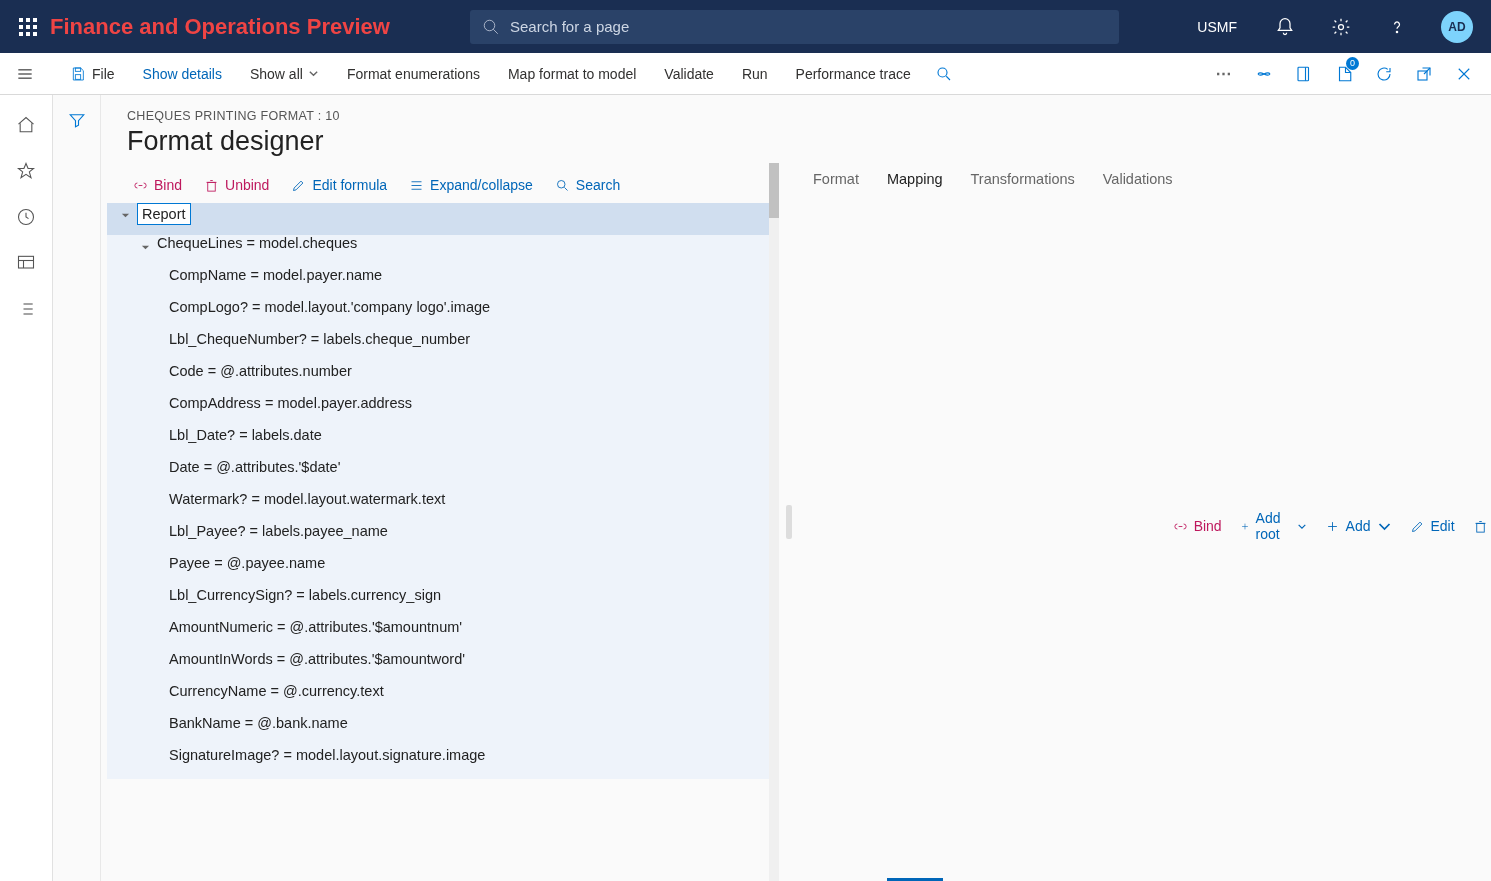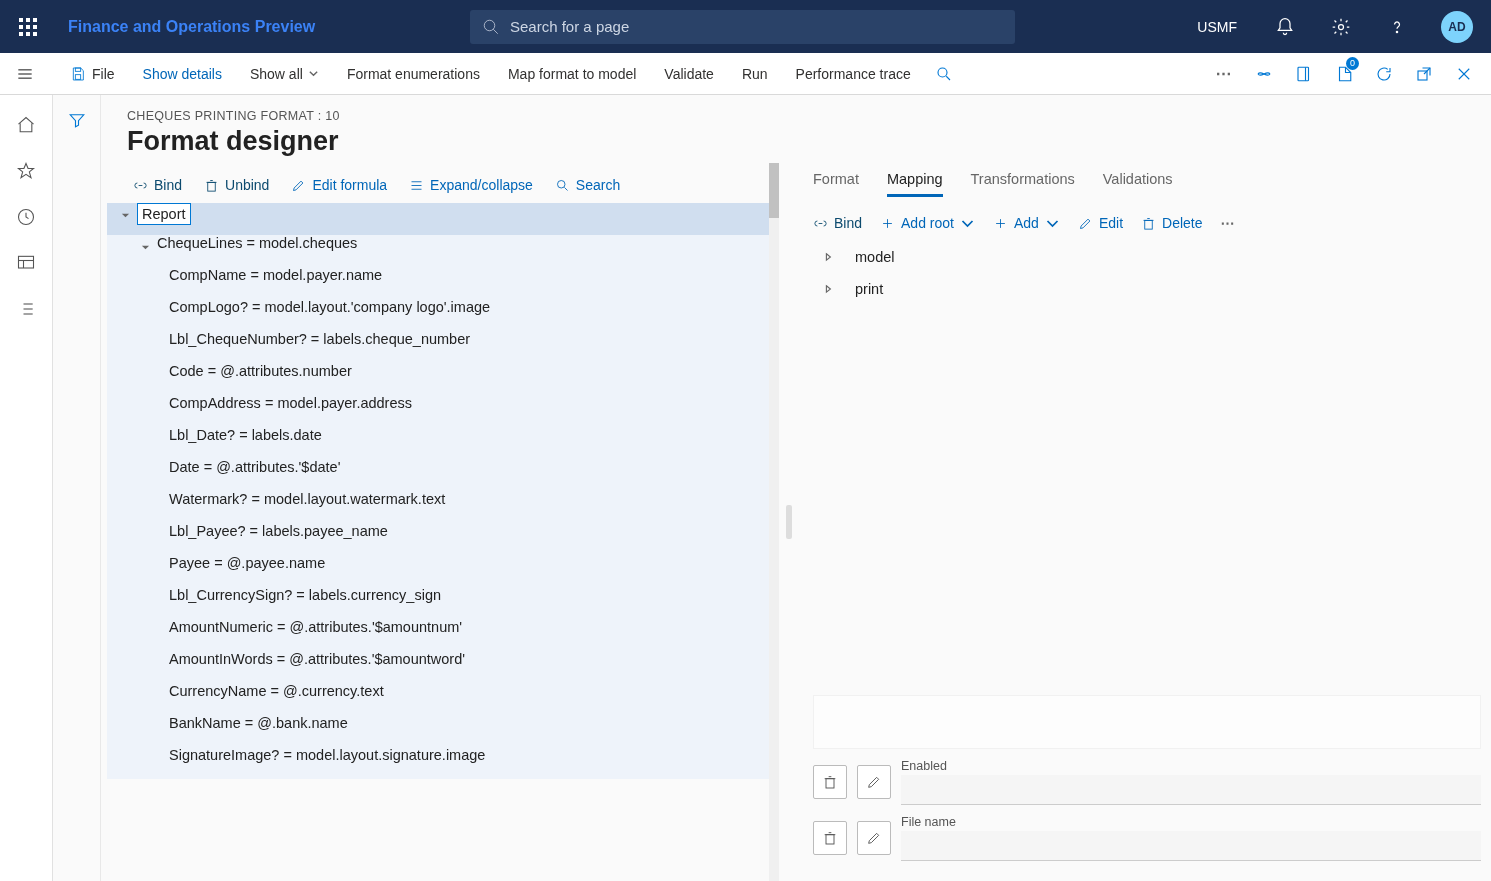--- a/index.html
+++ b/index.html
@@ -1,21 +1,21 @@
 <!DOCTYPE html>
 <html><head>
 <meta charset="utf-8">
 <style>
 *{box-sizing:border-box;margin:0;padding:0;font-family:"Segoe UI",Arial,sans-serif}
 html,body{width:1491px;height:881px;overflow:hidden;background:#fff}
 .top-bar{height:53px;background:#1a2e52;color:#fff;display:flex;align-items:center;padding:0 8px}
 .waffle{width:40px;height:53px;display:flex;align-items:center;justify-content:center;cursor:pointer}
 .waffle svg{width:18px;height:18px}
-.app-title{font-size:16px;font-weight:600;margin-left:20px;color:#3b82f6}
-.search-wrap{margin-left:auto;margin-right:auto;position:absolute;left:470px;width:545px}
+.app-title{font-size:22px;font-weight:600;margin-left:2px;color:#ef4444}
+.search-wrap{margin-left:auto;margin-right:auto;position:absolute;left:470px;width:649px}
 .search-box{width:100%;height:34px;background:#2a4268;border:none;border-radius:3px;display:flex;align-items:center;padding:0 12px}
 .search-box svg{width:18px;height:18px;stroke:#d0d7e5;fill:none}
 .search-box input{flex:1;background:transparent;border:none;outline:none;color:#d0d7e5;font-size:15px;margin-left:10px}
 .search-box input::placeholder{color:#cdd6e4}
 .top-right{margin-left:auto;display:flex;align-items:center;gap:12px}
 .company{font-size:14px;color:#fff;padding:0 14px}
 .top-ico{width:44px;height:53px;display:flex;align-items:center;justify-content:center;cursor:pointer;color:#fff}
 .top-ico svg{width:20px;height:20px;stroke:#fff;fill:none;stroke-width:1.5}
 .avatar{width:32px;height:32px;border-radius:50%;background:#7dd3fc;color:#1a2e52;display:flex;align-items:center;justify-content:center;font-size:12px;font-weight:600;margin:0 10px;cursor:pointer}
 .cmd-bar{height:42px;border-bottom:1px solid #d9d9d9;display:flex;align-items:center;padding:0 8px 0 56px;background:#fff;position:relative}
@@ -32,41 +32,41 @@
 .badge{position:absolute;top:4px;right:4px;background:#0078d4;color:#fff;font-size:9px;width:13px;height:13px;border-radius:50%;display:flex;align-items:center;justify-content:center}
 .body-wrap{display:flex;height:calc(881px - 95px)}
 .nav-rail{width:53px;border-right:1px solid #e1e1e1;display:flex;flex-direction:column;align-items:center;padding-top:18px;gap:22px;background:#fff}
 .nav-ico{width:24px;height:24px;display:flex;align-items:center;justify-content:center;cursor:pointer;color:#555}
 .nav-ico svg{width:20px;height:20px;stroke:#555;fill:none;stroke-width:1.3}
 .filter-col{width:48px;border-right:1px solid #e8e8e8;padding-top:16px;display:flex;justify-content:center;background:#fafafa}
 .filter-col svg{width:18px;height:18px;stroke:#0078d4;fill:none;stroke-width:1.5}
 .main{flex:1;display:flex;flex-direction:column;background:#fafafa;overflow:hidden}
 .header{padding:14px 26px 6px}
 .crumb{font-size:12.5px;color:#555;letter-spacing:.3px}
-.page-title{font-size:27px;font-weight:700;color:#222;margin-top:3px}
+.page-title{font-size:27px;font-weight:400;color:#222;margin-top:3px}
 .action-row{display:flex;align-items:center;gap:22px;padding:14px 10px 10px 26px}
 .act{display:flex;align-items:center;gap:6px;font-size:14px;cursor:pointer}
-.act.disabled{color:#0c4a6e;cursor:default}
+.act.disabled{color:#be185d;cursor:default}
 .act.blue{color:#0066b8}
 .act svg{width:15px;height:15px;stroke:currentColor;fill:none;stroke-width:1.4}
 .split{display:flex;flex:1;overflow:hidden;position:relative}
 .left-pane{width:678px;overflow:hidden;position:relative;padding-left:6px}
 .tree{font-size:14.5px;color:#222;overflow-y:auto;height:100%}
 .node{display:flex;align-items:flex-start;height:32px;padding-left:0}
 .node.selected{background:#d0deef}
 .node.sub{background:#eef3fa}
 .expander{width:24px;height:24px;display:flex;align-items:center;justify-content:center;cursor:pointer}
 .expander svg{width:9px;height:9px;fill:#666}
 .node-label{padding:2px 4px}
 .node.selected .node-label{border:1px solid #0078d4;background:#fff}
 .scrollbar-v{position:absolute;right:0;top:0;width:10px;height:100%;background:#f0f0f0}
 .scrollbar-v .thumb{width:10px;height:55px;background:#c1c1c1;position:absolute;top:0}
 .divider{width:20px;display:flex;align-items:center;justify-content:center;cursor:ew-resize}
 .divider .handle{width:6px;height:34px;background:#ddd;border-radius:2px}
-.right-pane{flex:1;display:flex;flex-direction:column;padding:0 10px 0 14px;overflow:hidden}
+.right-pane{flex:1;display:flex;flex-direction:row;padding:0 10px 0 14px;overflow:hidden}
 .tab-row{display:flex;gap:28px;padding:2px 0 0 0;border-bottom:none}
 .tab{font-size:14.5px;color:#666;padding:6px 0 10px;cursor:pointer;position:relative}
 .tab.active{color:#222;font-weight:400}
 .tab.active::after{content:"";position:absolute;left:0;right:0;bottom:0;height:3px;background:#0066b8}
 .sub-actions{display:flex;align-items:center;gap:18px;padding:18px 0 10px}
 .map-tree{flex:1;overflow:auto}
 .map-node{display:flex;align-items:center;height:32px;font-size:14.5px;color:#222;cursor:pointer}
 .map-node.selected{background:#d9e4f5}
 .map-exp{width:22px;height:22px;display:flex;align-items:center;justify-content:center;margin:0 4px 0 4px}
 .map-exp svg{width:8px;height:10px;fill:none;stroke:#666;stroke-width:1.4}

